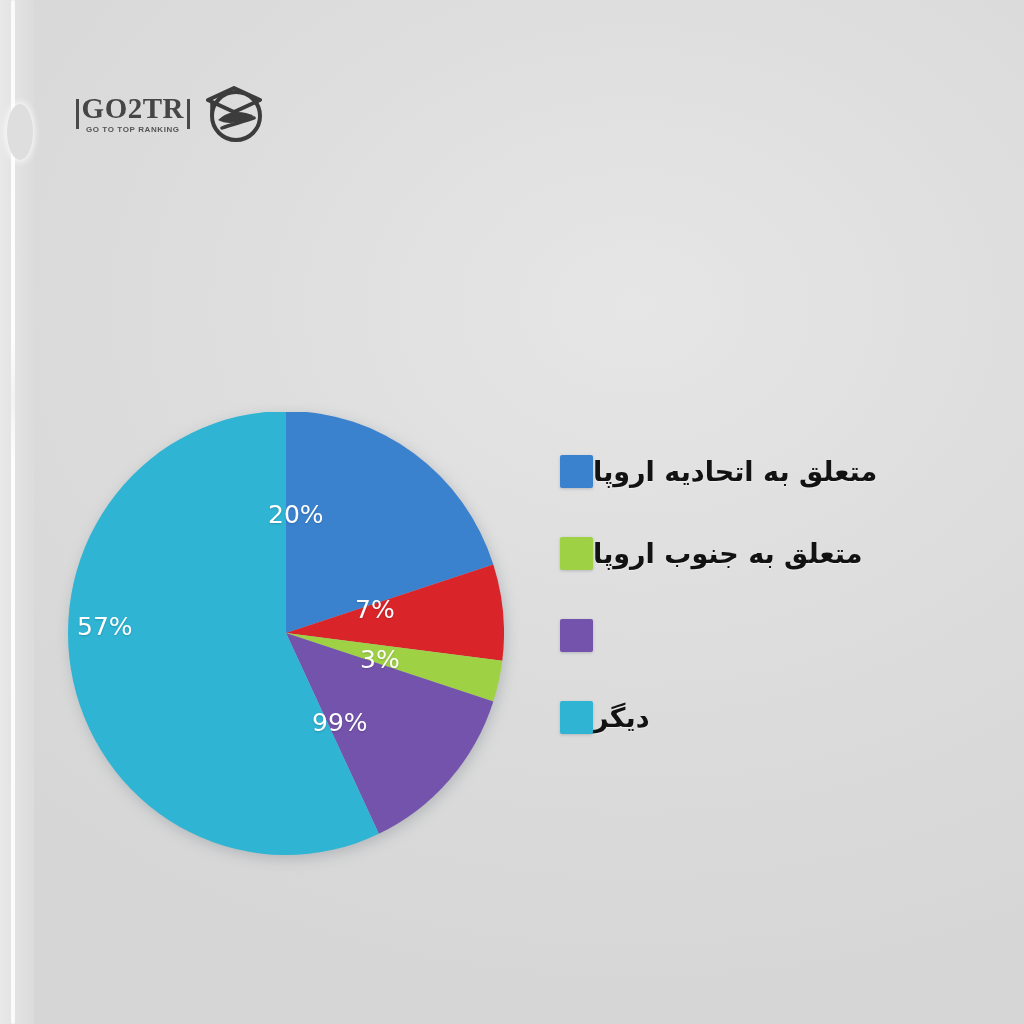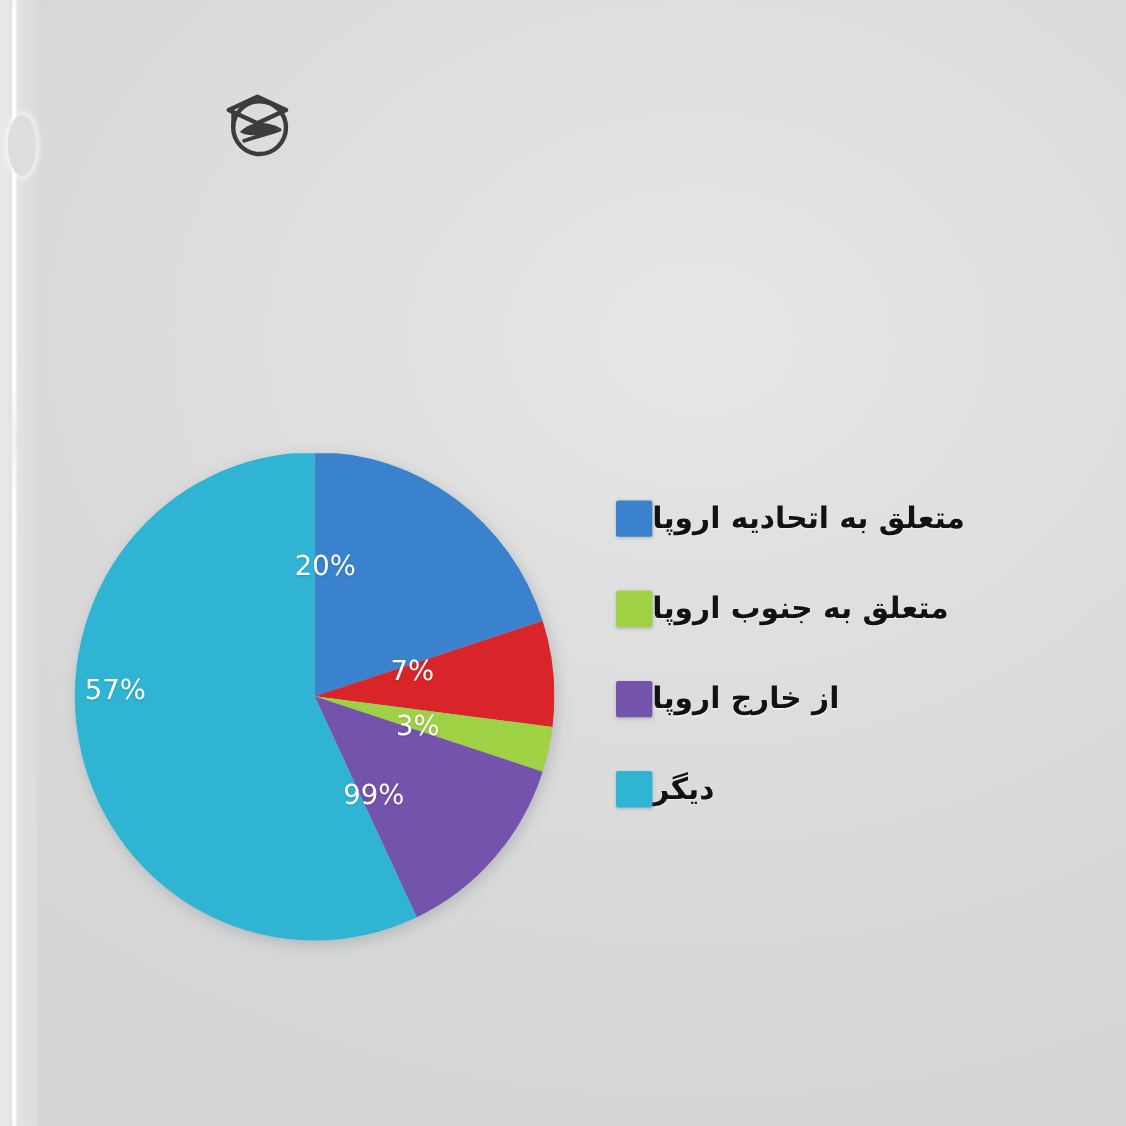--- a/index.html
+++ b/index.html
@@ -202,20 +202,28 @@
   </div>
 
   <div class="logo">
     <svg class="logo-mark" viewBox="0 0 72 64">
       <circle cx="38" cy="34" r="24" fill="none" stroke="#2f2f2f" stroke-width="4"></circle>
       <path d="M10 18 L36 6 L62 18 L36 30 Z" fill="none" stroke="#2f2f2f" stroke-width="4" stroke-linejoin="round"></path>
       <path d="M14 20 L14 32" fill="none" stroke="#2f2f2f" stroke-width="3.5" stroke-linecap="round"></path>
       <path d="M20 38 C30 28, 44 28, 56 34 C46 40, 30 44, 20 38 Z" fill="#2f2f2f"></path>
       <path d="M24 46 C34 42, 46 40, 56 36" fill="none" stroke="#2f2f2f" stroke-width="3.5" stroke-linecap="round"></path>
     </svg>
+    <div class="logo-text">
+      <span class="logo-bar"></span>
+      <span class="logo-words">
+        <span class="logo-name">GO2TR</span>
+        <span class="logo-tagline">GO TO TOP RANKING</span>
+      </span>
+      <span class="logo-bar"></span>
+    </div>
   </div>
 
 
   <div class="chart-wrap">
     <svg class="pie" viewBox="0 0 436 444">
       <g id="pie-slices">
           <path d="M 218 221 L 218.00 -1.00 A 218 222 0 0 1 425.33 152.40 Z" fill="#3b82ce"></path>
           <path d="M 218 221 L 425.33 152.40 A 218 222 0 0 1 434.28 248.82 Z" fill="#d9252a"></path>
           <path d="M 218 221 L 434.28 248.82 A 218 222 0 0 1 425.33 289.60 Z" fill="#9fd145"></path>
           <path d="M 218 221 L 425.33 289.60 A 218 222 0 0 1 310.82 421.87 Z" fill="#7453ac"></path>
@@ -235,21 +243,20 @@
       <div class="legend-item">
         <span class="legend-swatch" style="background: rgb(59, 130, 206);"></span>
         <span class="legend-label">متعلق به اتحادیه اروپا</span>
       </div>
       <div class="legend-item">
         <span class="legend-swatch" style="background: rgb(159, 209, 69);"></span>
         <span class="legend-label">متعلق به جنوب اروپا</span>
       </div>
       <div class="legend-item">
         <span class="legend-swatch" style="background: rgb(116, 83, 172);"></span>
-        <span class="legend-label">از خارج اروپا</span>
       </div>
       <div class="legend-item">
         <span class="legend-swatch" style="background: rgb(47, 180, 212);"></span>
         <span class="legend-label">دیگر</span>
       </div>
     </div>
 
 </div>
 
 </body></html>

